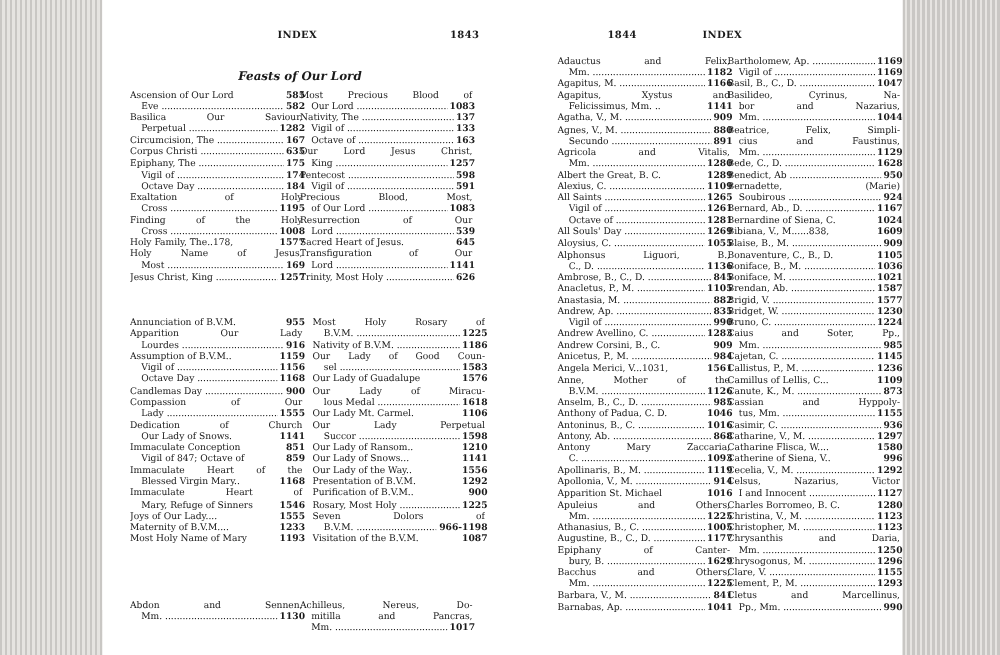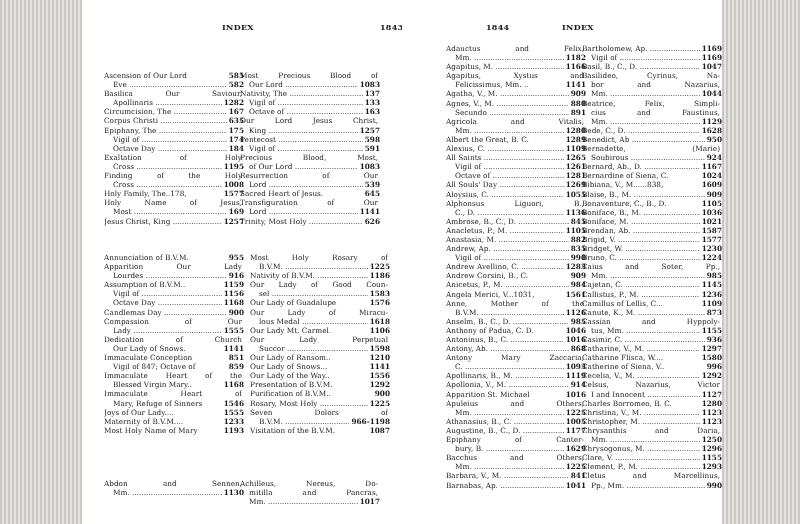--- a/index.html
+++ b/index.html
@@ -41,37 +41,38 @@
   .entry.justify .name { text-align-last: justify; text-align: justify; }
 </style>
 </head>
 <body>
 
 <div class="strip left"></div>
 <div class="strip right"></div>
 
 <div class="page left">
   <div class="running-head" style="left:140px;">INDEX</div>
-  <div class="running-head" style="left:278px;margin-left:20px;">1843</div>
+  <div class="running-head" style="left:278px;">1843</div>
 
+  <div class="section-title small" style="left:18px; top:56px;">Feasts of Our Lord</div>
   <div class="col" style="left:22px; top:71px;">
       <div class="entry l1 nodots">
         <span class="name">Ascension of Our Lord</span>
         <span class="page-num">585</span>
       </div>
       <div class="entry l2">
         <span class="name">Eve</span>
         <span class="page-num">582</span>
       </div>
       <div class="entry l1 nodots justify">
         <span class="name">Basilica Our Saviour,</span>
         <span class="page-num"></span>
       </div>
       <div class="entry l2">
-        <span class="name">Apollinaris</span>
+        <span class="name">Perpetual</span>
         <span class="page-num">1282</span>
       </div>
       <div class="entry l1">
         <span class="name">Circumcision, The</span>
         <span class="page-num">167</span>
       </div>
       <div class="entry l1">
         <span class="name">Corpus Christi</span>
         <span class="page-num">635</span>
       </div>

